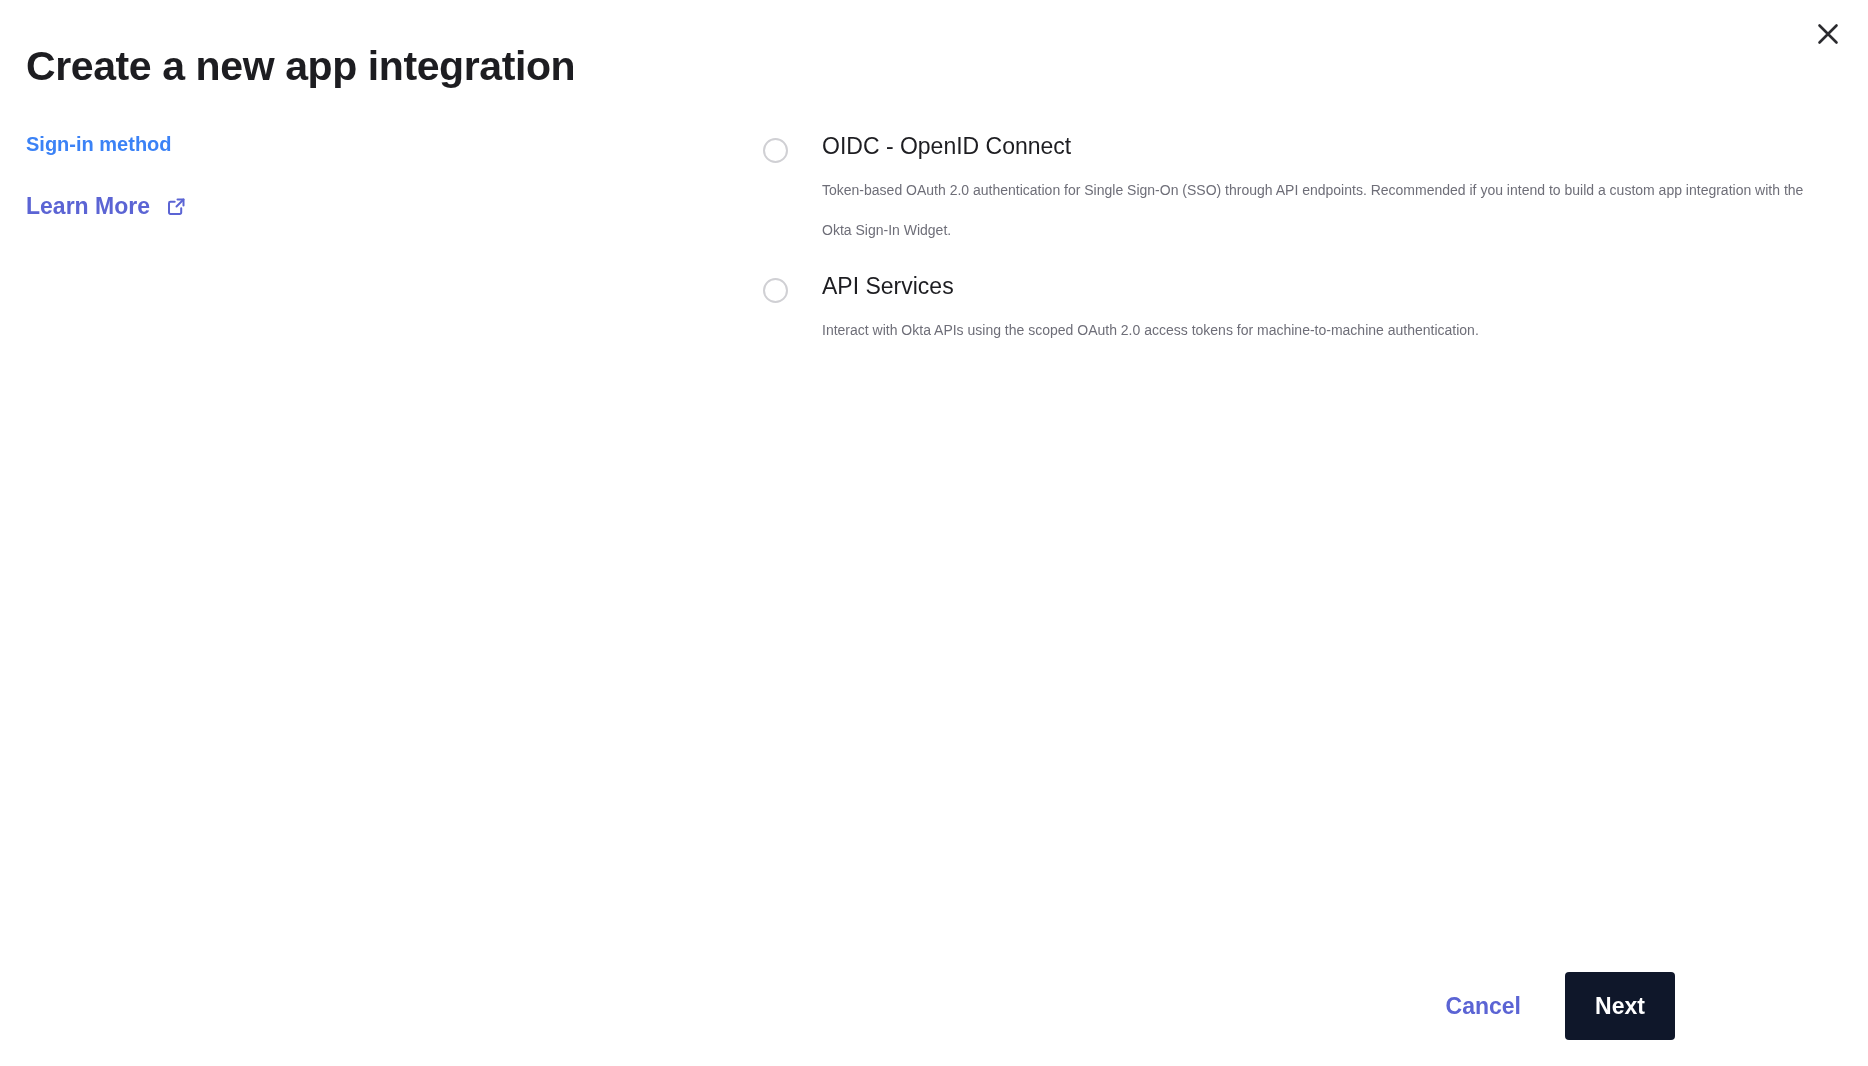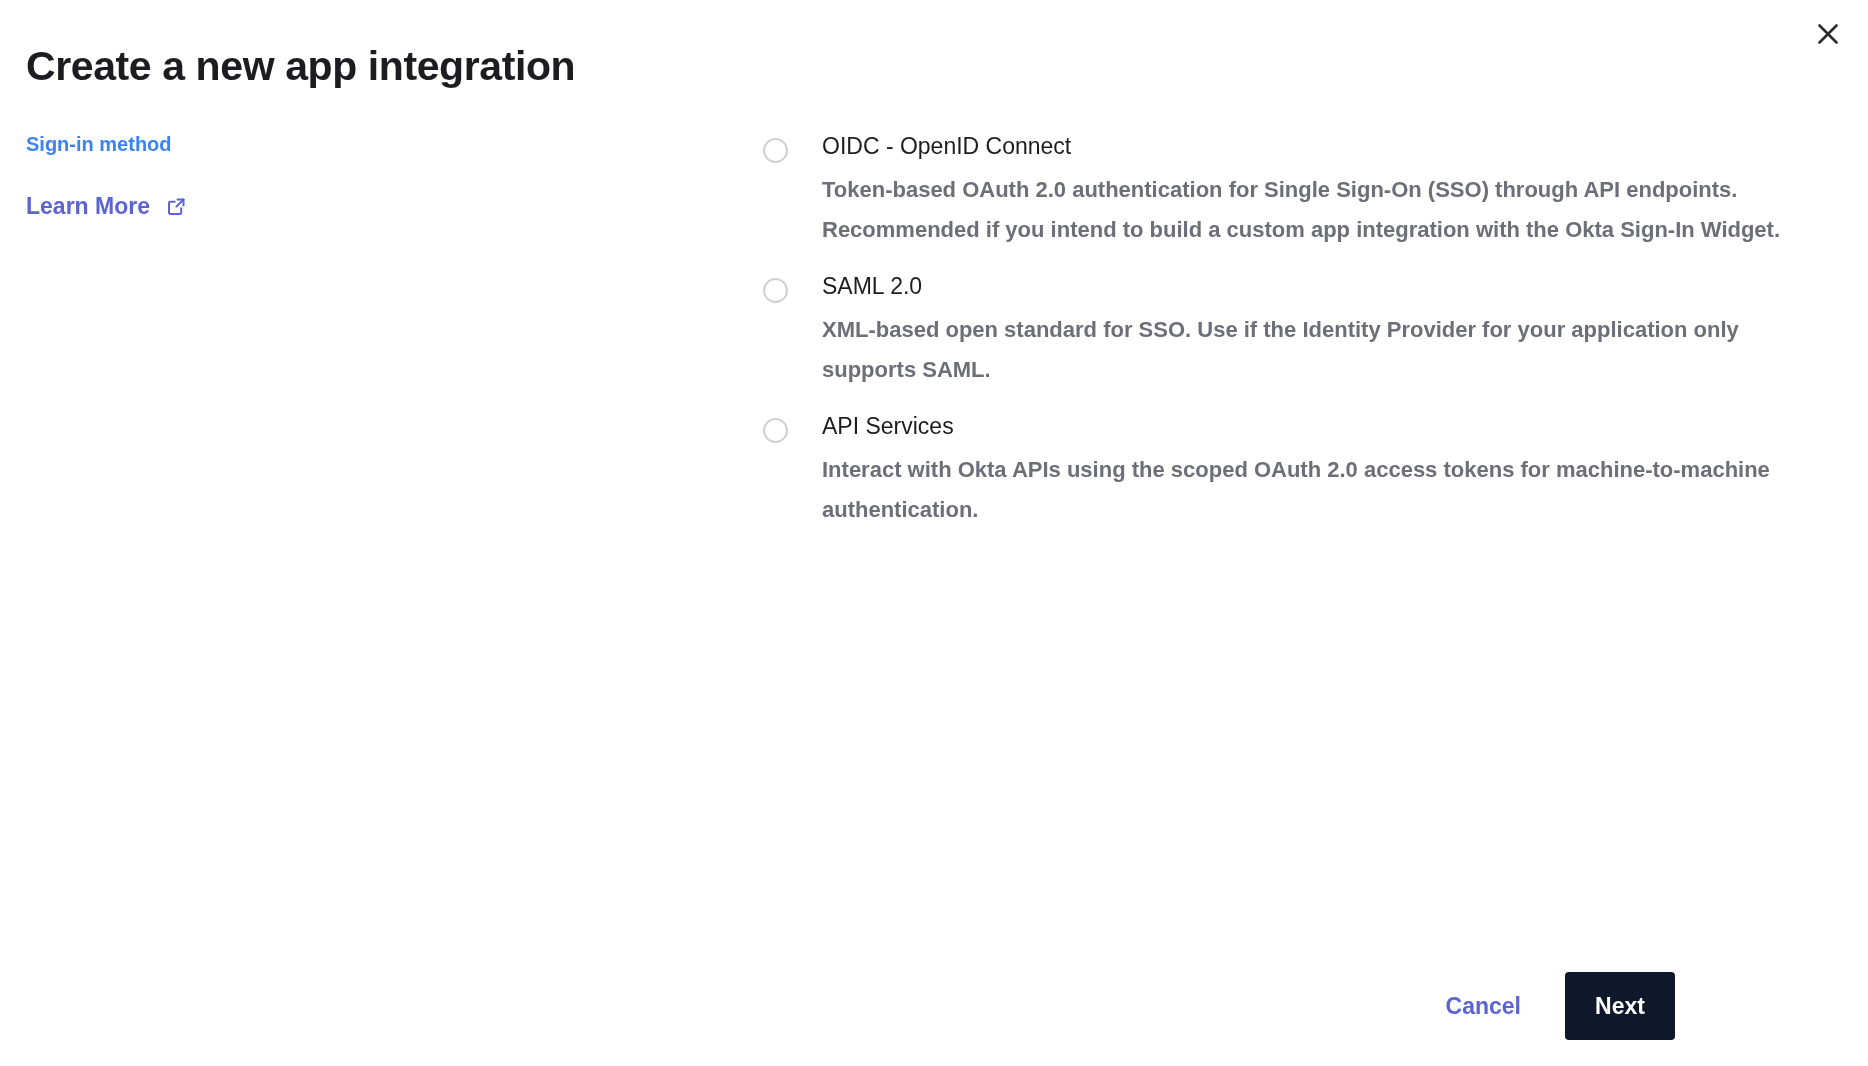--- a/index.html
+++ b/index.html
@@ -135,24 +135,24 @@
   .option-label {
     display: block;
     font-size: 23px;
     line-height: 32px;
     color: #1d1d21;
     font-weight: 400;
     margin-bottom: 8px;
   }
   .option-desc {
     display: block;
-    font-size: 22px;
+    font-size: 14px;
     line-height: 40px;
     color: #6e6e78;
-    font-weight: 700;
+    font-weight: 400;
     max-width: 1010px;
   }
 
   
   .modal-footer {
     position: absolute;
     left: 0;
     bottom: 0;
     width: 1716px;
     height: 120px;
@@ -218,25 +218,20 @@
     </div>
 
     <div class="options">
 
       <div class="option">
         <span class="radio"></span>
         <span class="option-label">OIDC - OpenID Connect</span>
         <span class="option-desc">Token-based OAuth 2.0 authentication for Single Sign-On (SSO) through API endpoints. Recommended if you intend to build a custom app integration with the Okta Sign-In Widget.</span>
       </div>
 
-      <div class="option">
-        <span class="radio"></span>
-        <span class="option-label">SAML 2.0</span>
-        <span class="option-desc">XML-based open standard for SSO. Use if the Identity Provider for your application only supports SAML.</span>
-      </div>
 
 
       <div class="option">
         <span class="radio"></span>
         <span class="option-label">API Services</span>
         <span class="option-desc">Interact with Okta APIs using the scoped OAuth 2.0 access tokens for machine-to-machine authentication.</span>
       </div>
 
     </div>
   </div>

